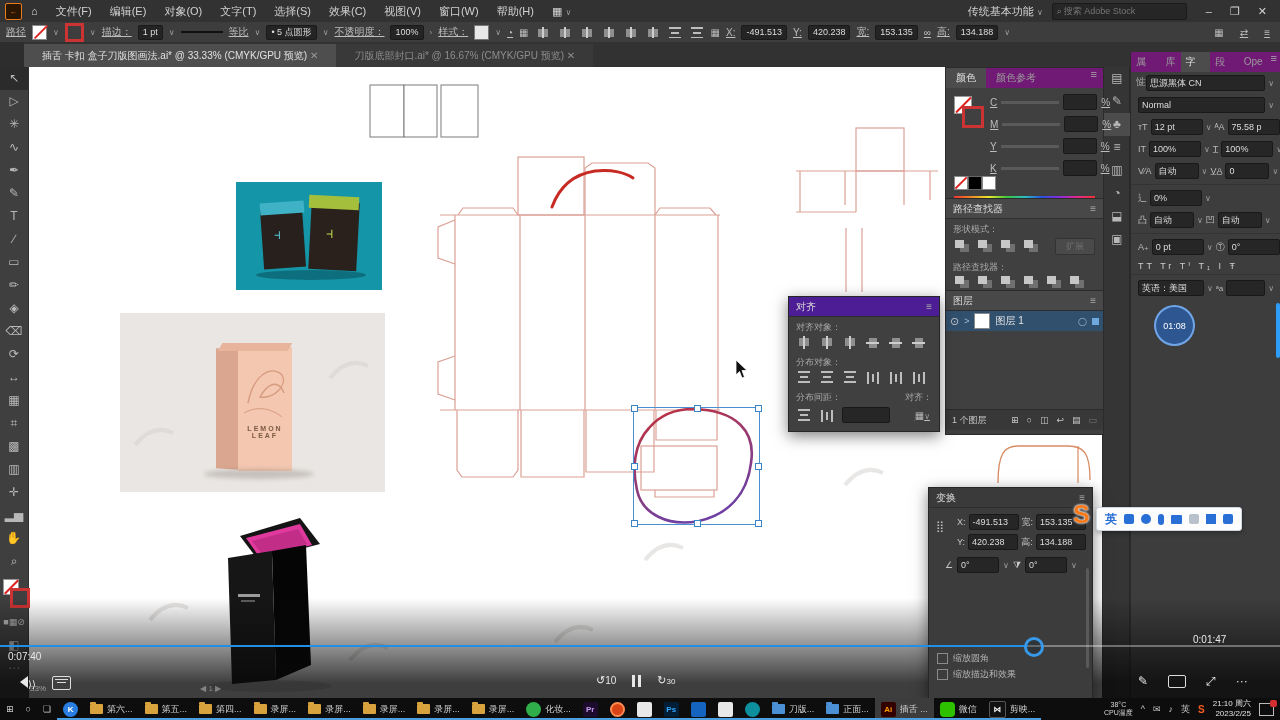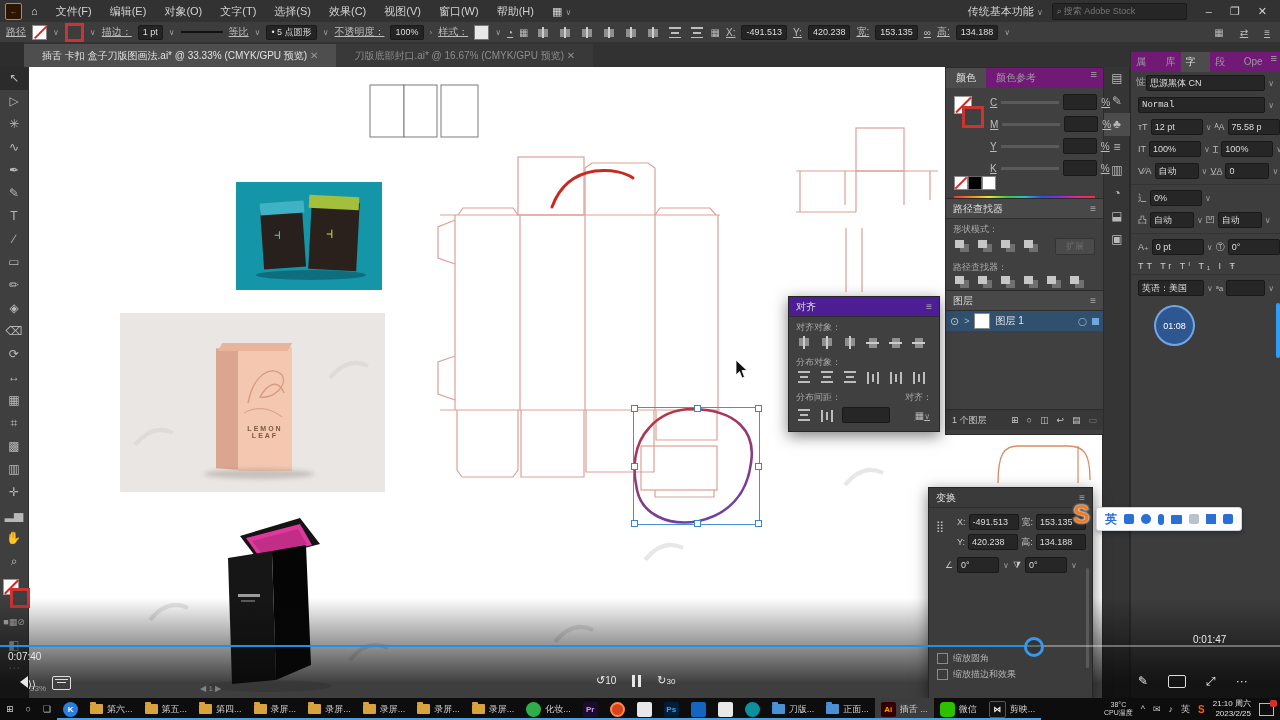--- a/index.html
+++ b/index.html
@@ -485,21 +485,21 @@
       <div class="ptab" style="padding:0 5px;">段落</div>
       <div class="ptab" style="padding:0 4px;">Ope</div>
       <div class="menu-ic" style="padding:0 4px;">≡</div>
     </div>
     <div class="crow">
         <span>⌕</span>
       <span class="cfield" style="flex:1;">思源黑体 CN</span>
       <span class="chev">∨</span>
       </div>
     <div class="crow">
-        <span class="cfield" style="flex:1;font-family:Liberation Mono, monospace;">Normal</span>
+        <span class="cfield" style="flex:1;">Normal</span>
       <span class="chev">∨</span>
       </div>
     <div class="crow">
       <span>тT</span>
       <span class="cfield cbox">12 pt</span>
         <span class="chev">∨</span>
       <span>ᴬA</span>
       <span class="cfield cbox">75.58 p</span>
     </div>
     <div class="crow">

